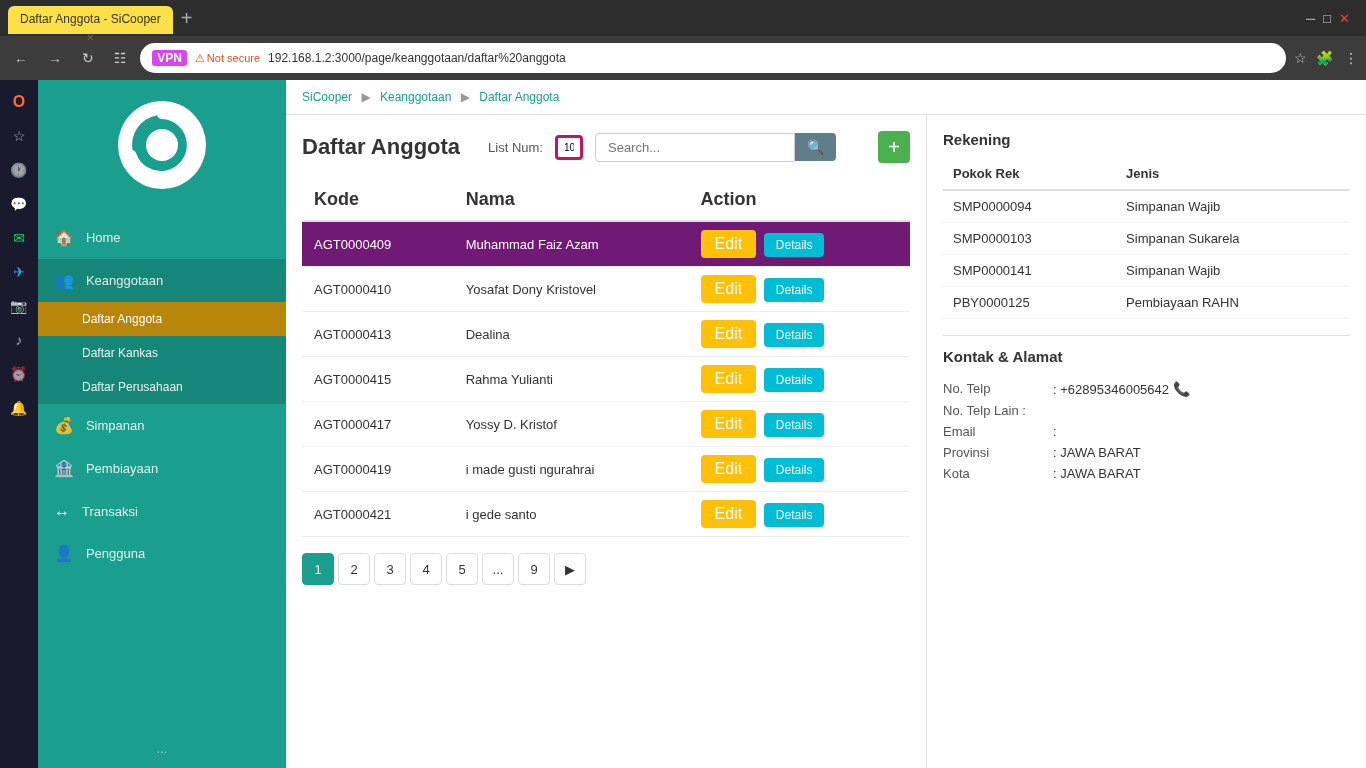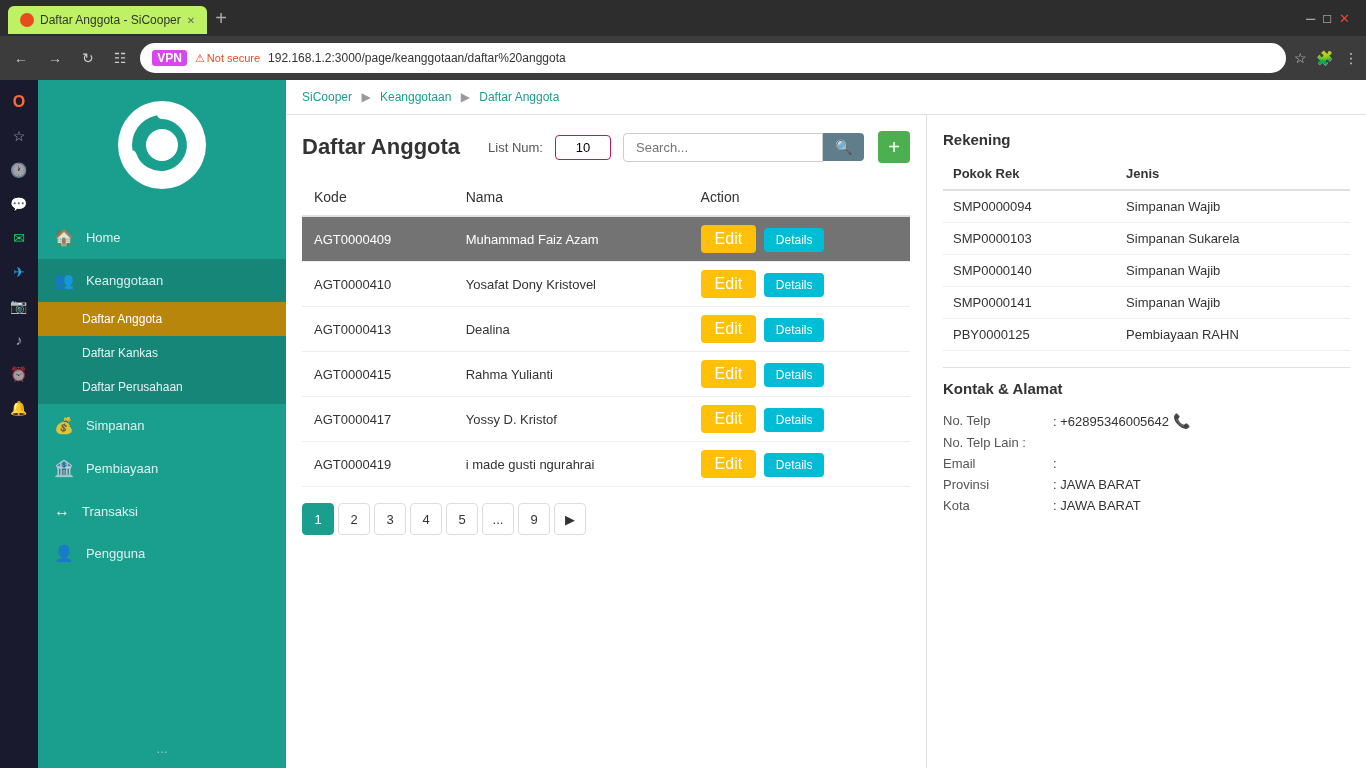--- a/index.html
+++ b/index.html
@@ -1,21 +1,21 @@
 <!DOCTYPE html>
 <html><head>
   <meta charset="utf-8">
   <style>
     * { box-sizing: border-box; margin: 0; padding: 0; }
     body { font-family: Arial, sans-serif; font-size: 13px; background: #f0f0f0; display: flex; flex-direction: column; height: 768px; overflow: hidden; }
 
     
     .browser-chrome { background: #3a3a3a; color: #ccc; }
     .browser-tab-bar { display: flex; align-items: center; height: 36px; padding: 0 8px; background: #2d2d2d; }
-    .browser-tab { background: #bef264; color: #333; font-size: 12px; padding: 0 12px; height: 28px; display: flex; align-items: center; gap: 6px; border-radius: 6px 6px 0 0; margin-top: 4px; }
+    .browser-tab { background: #fde047; color: #333; font-size: 12px; padding: 0 12px; height: 28px; display: flex; align-items: center; gap: 6px; border-radius: 6px 6px 0 0; margin-top: 4px; flex-direction: column; }
     .browser-tab .favicon { width: 14px; height: 14px; background: #e84c1e; border-radius: 50%; display: inline-block; }
     .browser-tab .close-btn { font-size: 10px; color: #666; cursor: pointer; }
     .browser-nav { display: flex; align-items: center; height: 44px; padding: 0 8px; gap: 8px; background: #3c3c3c; }
     .nav-btn { background: none; border: none; color: #ccc; font-size: 14px; cursor: pointer; padding: 4px 6px; border-radius: 3px; }
     .address-text { color: #333; font-size: 12px; }
     .address-input-wrapper { flex: 1; display: flex; align-items: center; background: #fff; border-radius: 20px; padding: 0 12px; height: 30px; }
     .vpn-badge { background: #d946ef; color: #fff; font-size: 12px; padding: 1px 5px; border-radius: 3px; font-weight: bold; }
     .nav-icons { display: flex; gap: 10px; align-items: center; }
     .nav-icon { color: #ccc; font-size: 14px; cursor: pointer; }
 
@@ -47,30 +47,30 @@
     .breadcrumb span { margin: 0 6px; color: #999; }
 
     
     .page-content { flex: 1; display: flex; overflow: hidden; }
 
     
     .member-panel { flex: 1; padding: 16px; overflow-y: auto; background: #fff; }
     .panel-header { display: flex; align-items: center; gap: 12px; margin-bottom: 16px; flex-wrap: wrap; }
     .panel-title { font-size: 22px; font-weight: bold; color: #333; margin-right: 16px; }
     .list-num-label { font-size: 13px; color: #555; }
-    .list-num-input { width: 56px; border: 1px solid #be185d; border-radius: 4px; padding: 4px 6px; font-size: 13px; text-align: center; }
+    .list-num-input { width: 28px; border: 3px solid #be185d; border-radius: 4px; padding: 4px 6px; font-size: 10px; text-align: center; }
     .search-input { border: 1px solid #ccc; border-radius: 4px 0 0 4px; padding: 6px 12px; font-size: 13px; width: 200px; outline: none; }
     .search-btn { background: #607d8b; border: none; color: #fff; padding: 6px 12px; border-radius: 0 4px 4px 0; cursor: pointer; font-size: 14px; }
     .add-btn { background: #4caf50; color: #fff; border: none; border-radius: 4px; width: 32px; height: 32px; font-size: 20px; cursor: pointer; display: flex; align-items: center; justify-content: center; margin-left: auto; }
 
     
     .member-table { width: 100%; border-collapse: collapse; }
-    .member-table th { padding: 10px 12px; text-align: left; font-weight: normal; color: #333; border-bottom: 2px solid #e0e0e0; font-size: 14px; }
+    .member-table th { padding: 10px 12px; text-align: left; font-weight: bold; color: #333; border-bottom: 2px solid #e0e0e0; font-size: 18px; }
     .member-table td { padding: 8px 12px; border-bottom: 1px solid #eee; font-size: 13px; color: #333; }
-    .member-table tr.selected { background: #737373; color: #fff; }
+    .member-table tr.selected { background: #701a75; color: #fff; }
     .member-table tr.selected td { color: #fff; }
     .edit-btn { background: #ffc107; color: #fff; border: none; border-radius: 4px; padding: 5px 14px; cursor: pointer; font-size: 16px; margin-right: 4px; }
     .details-btn { background: #00bcd4; color: #fff; border: none; border-radius: 4px; padding: 5px 12px; cursor: pointer; font-size: 12px; }
 
     
     .pagination { display: flex; gap: 4px; margin-top: 16px; align-items: center; }
     .page-btn { width: 32px; height: 32px; display: flex; align-items: center; justify-content: center; border: 1px solid #ddd; border-radius: 4px; cursor: pointer; font-size: 13px; background: #fff; color: #333; }
     .page-btn.active { background: #1a9e8e; color: #fff; border-color: #1a9e8e; }
 
     
@@ -274,20 +274,28 @@
       </td>
     </tr>
               <tr>
       <td>AGT0000419</td>
       <td>i made gusti ngurahrai</td>
       <td>
         <button class="edit-btn">Edit</button>
         <button class="details-btn">Details</button>
       </td>
     </tr>
+              <tr>
+      <td>AGT0000421</td>
+      <td>i gede santo</td>
+      <td>
+        <button class="edit-btn">Edit</button>
+        <button class="details-btn">Details</button>
+      </td>
+    </tr>
             </tbody>
         </table>
 
         <div class="pagination" id="pagination">
         <div class="page-btn active">1</div>
             <div class="page-btn">2</div>
             <div class="page-btn">3</div>
             <div class="page-btn">4</div>
             <div class="page-btn">5</div>
             <div class="page-btn">...</div>
@@ -312,24 +320,20 @@
             <tbody id="rekening-body">
             <tr>
       <td>SMP0000094</td>
       <td>Simpanan Wajib</td>
     </tr>
                 <tr>
       <td>SMP0000103</td>
       <td>Simpanan Sukarela</td>
     </tr>
                 <tr>
-      <td>SMP0000140</td>
-      <td>Simpanan Wajib</td>
-    </tr>
-                <tr>
       <td>SMP0000141</td>
       <td>Simpanan Wajib</td>
     </tr>
                 <tr>
       <td>PBY0000125</td>
       <td>Pembiayaan RAHN</td>
     </tr>
               </tbody>
           </table>
 

